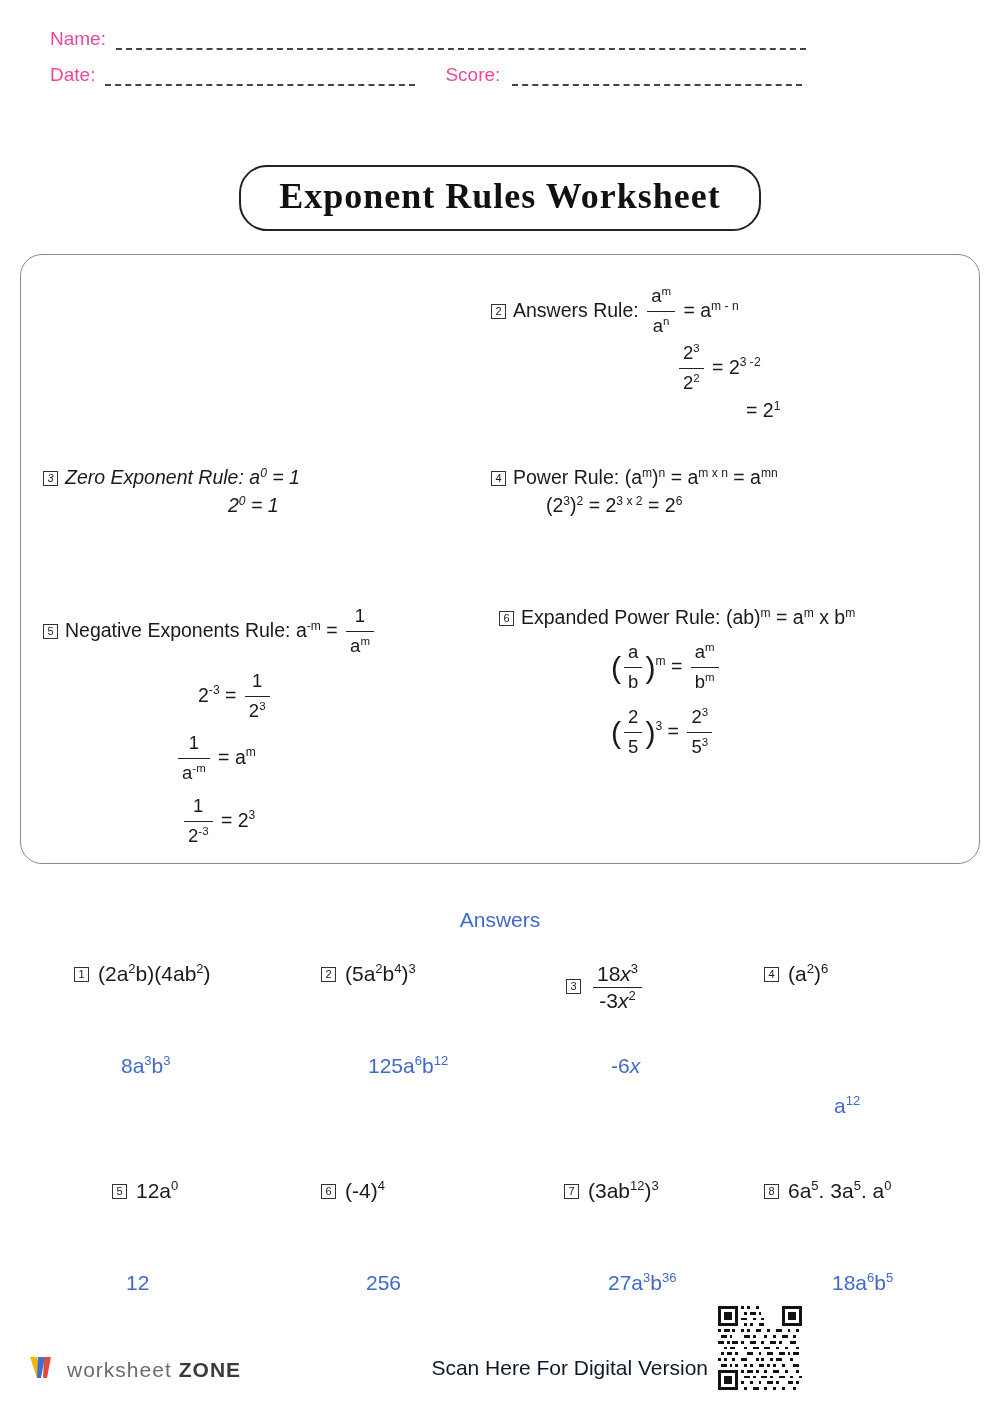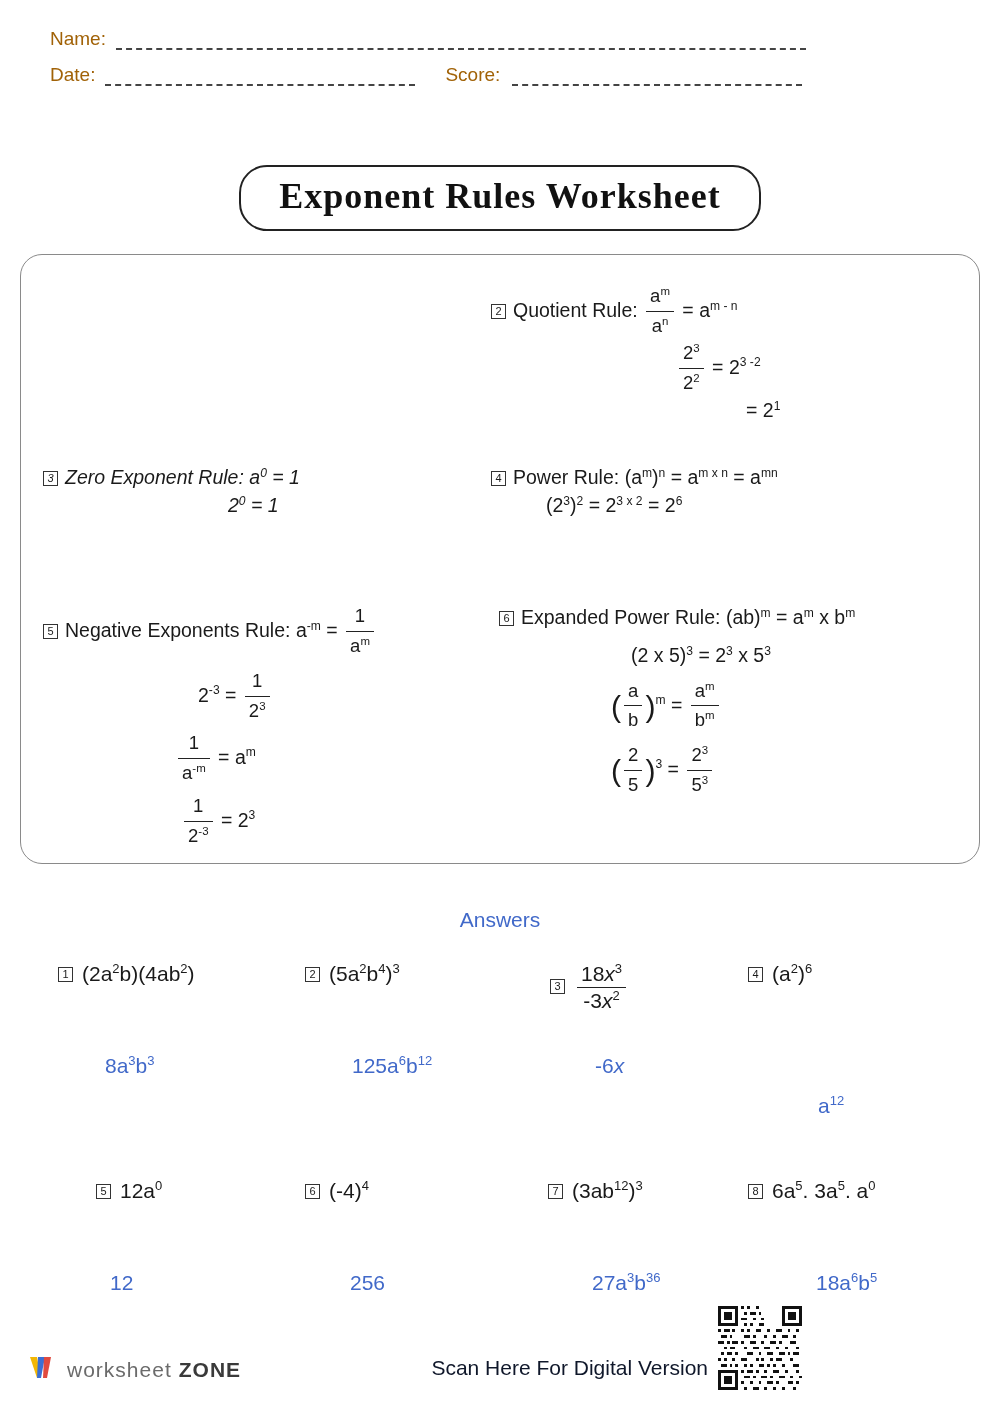--- a/index.html
+++ b/index.html
@@ -11,21 +11,21 @@
     color:#1a1a1a;
     position:relative;
     overflow:hidden;
   }
   sup { font-size:0.62em; vertical-align:super; line-height:0; }
   .ital { font-style:italic; }
 
   
   .header { position:absolute; left:0; top:28px; width:1000px; }
   .field-row { display:flex; align-items:flex-end; padding:0 50px; margin-bottom:14px; }
-  .field-label { font-size:19px; color:#a16207; white-space:nowrap;text-align:center; }
+  .field-label { font-size:19px; color:#ec4899; white-space:nowrap;text-align:center; }
   .dots {
     flex:0 0 auto;
     border-bottom:2px dashed #444;
     height:12px;
     margin-left:10px;
   }
   .dots.name  { width:690px; }
   .dots.date  { width:310px; }
   .dots.score { width:290px; margin-left:12px; }
   .spacer-score { width:30px; }
@@ -86,21 +86,21 @@
   #rule3 { left:22px;  top:208px; width:440px;font-style:italic; }
   #rule4 { left:470px; top:208px; width:470px; }
   #rule5 { left:22px;  top:348px; width:460px; }
   #rule6 { left:478px; top:348px; width:470px; }
 
   
   .answers-title {
     position:absolute; top:908px; left:0; width:1000px;
     text-align:center; color:#4169c9; font-size:21px;
   }
-  .ans-grid { position:absolute; top:962px; left:0; width:892px; }
+  .ans-grid { position:absolute; top:962px; left:16px; width:892px; }
   .ans-row { position:relative; height:195px; }
   .ans-cell { position:absolute; top:0; }
   .ans-q { font-size:21px; color:#1a1a1a; white-space:nowrap; }
   .ans-q .num {
     display:inline-block;
     border:1px solid #333;
     font-size:11px;
     line-height:13px;
     width:15px; height:15px;
     text-align:center;
@@ -148,21 +148,21 @@
 <div class="title-wrap">
   <span class="title-pill">Exponent Rules Worksheet</span>
 </div>
 
 <div class="rules-box">
   <div class="rules-grid">
 
 
     <div class="rule" id="rule2">
       <div class="rule-line">
-        <span class="num">2</span><span>Quotient Rule:</span>
+        <span class="num">2</span><span>Answers Rule:</span>
         <span>
           <span class="frac sm"><span class="top">a<sup>m</sup></span><span class="bot">a<sup>n</sup></span></span>
           = a<sup>m - n</sup>
         </span>
       </div>
       <div class="indent1">
         <span class="frac sm"><span class="top">2<sup>3</sup></span><span class="bot">2<sup>2</sup></span></span>
         = 2<sup>3 -2</sup>
       </div>
       <div class="indent2">= 2<sup>1</sup></div>
@@ -200,21 +200,20 @@
       <div style="margin-left:138px; margin-top:6px">
         <span class="frac sm"><span class="top">1</span><span class="bot">2<sup>-3</sup></span></span> = 2<sup>3</sup>
       </div>
     </div>
 
     <div class="rule" id="rule6">
       <div class="rule-line">
         <span class="num">6</span><span>Expanded Power Rule:</span>
         <span> (ab)<sup>m</sup> = a<sup>m</sup> x b<sup>m</sup></span>
       </div>
-      <div style="margin-left:132px; margin-top:10px">(2 x 5)<sup>3</sup> = 2<sup>3</sup> x 5<sup>3</sup></div>
       <div style="margin-left:112px; margin-top:8px">
         <span class="paren-big">(</span><span class="frac sm"><span class="top">a</span><span class="bot">b</span></span><span class="paren-big">)</span><sup>m</sup> =
         <span class="frac sm"><span class="top">a<sup>m</sup></span><span class="bot">b<sup>m</sup></span></span>
       </div>
       <div style="margin-left:112px; margin-top:8px">
         <span class="paren-big">(</span><span class="frac sm"><span class="top">2</span><span class="bot">5</span></span><span class="paren-big">)</span><sup>3</sup> =
         <span class="frac sm"><span class="top">2<sup>3</sup></span><span class="bot">5<sup>3</sup></span></span>
       </div>
     </div>
 

